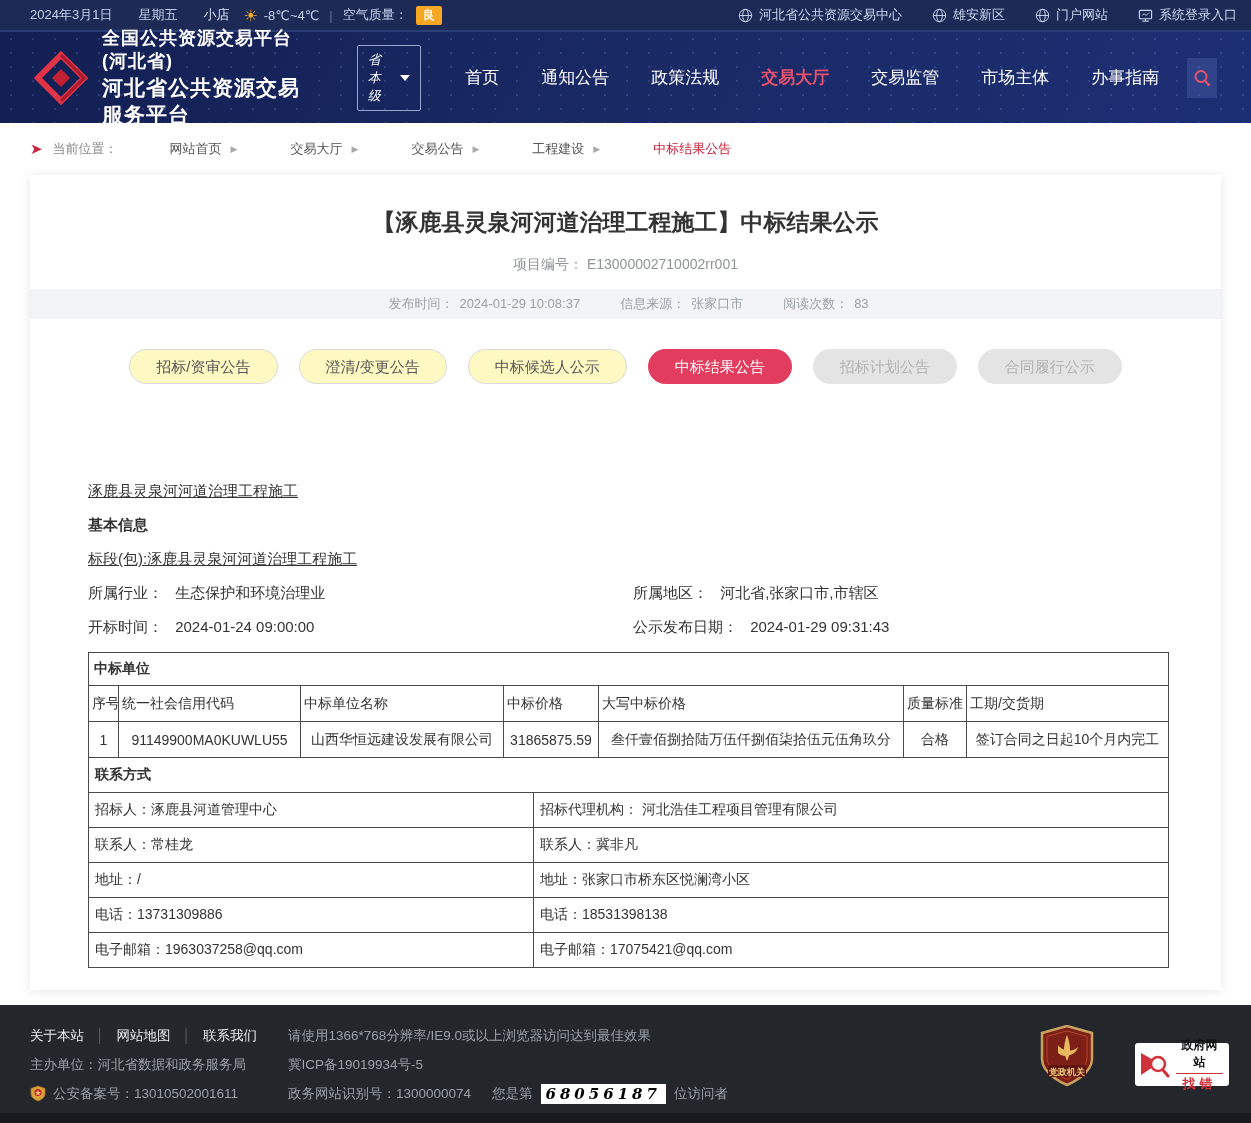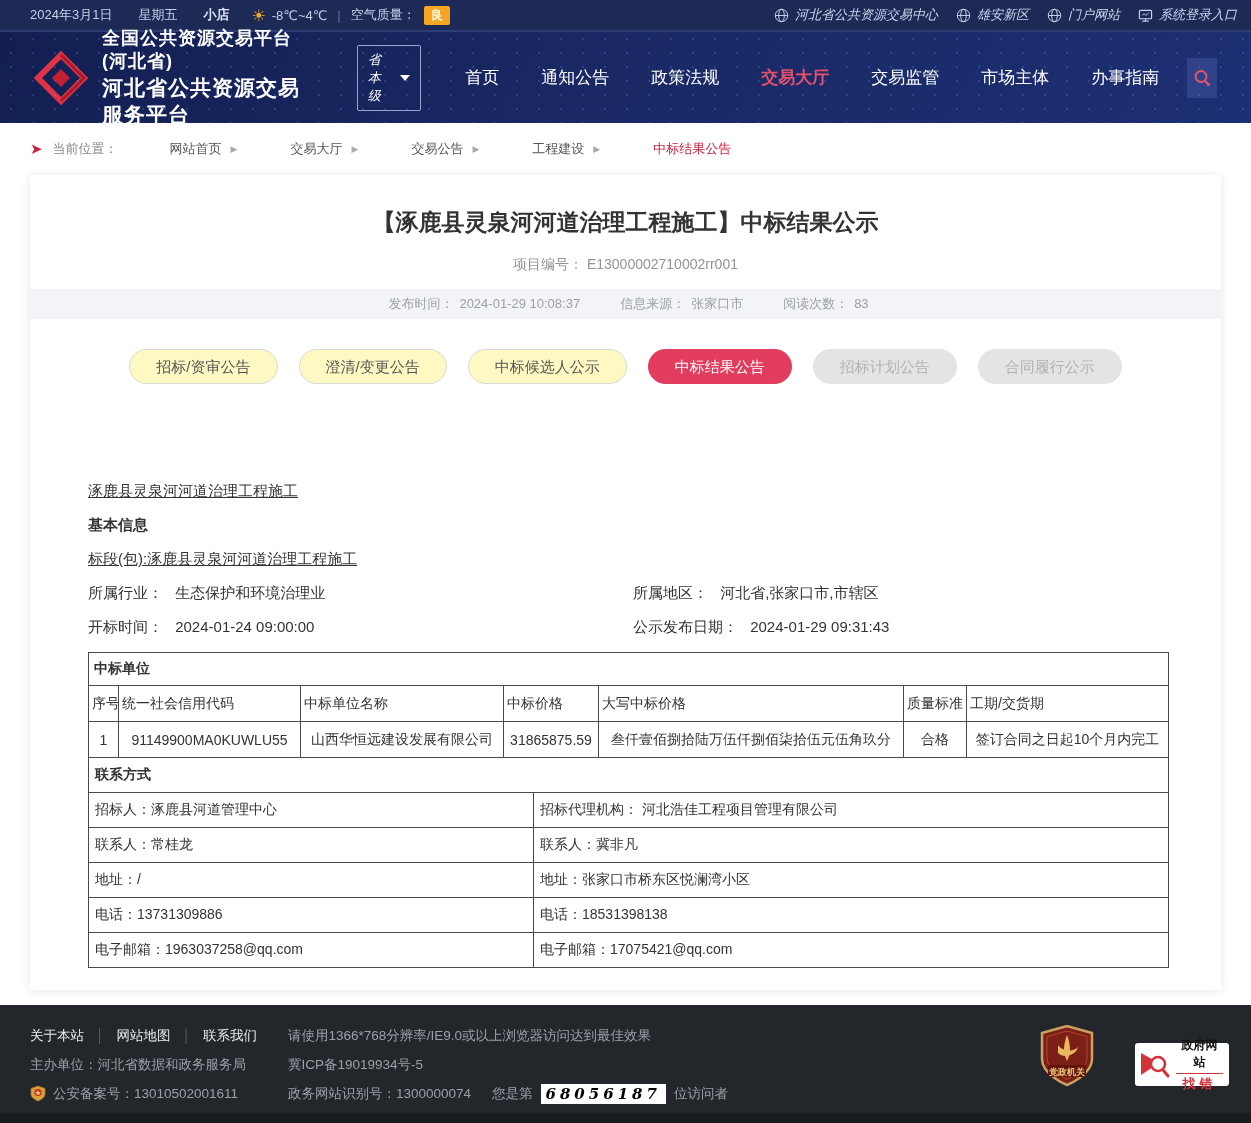--- a/index.html
+++ b/index.html
@@ -8,27 +8,27 @@
     width:1251px; height:1123px; position:relative; overflow:hidden;
     font-family:"Liberation Sans","DejaVu Sans",sans-serif; color:#333;
   }
   
   .topbar {
     height:32px; background:#1c2a55; border-bottom:2px solid #2b3e76;
     display:flex; align-items:center; padding:0 14px 0 30px;
     font-size:13px; color:#c7d0ea; white-space:nowrap;
   }
   .topbar .sp { margin-right:26px; }
-  .topbar .city { color:#dbe2f5; font-weight:bold; margin-right:22px; }
+  .topbar .city { color:#dbe2f5; font-weight:normal; margin-right:14px; }
   .sun { color:#f7a825; font-size:16px; margin-right:6px; }
   .air-badge {
     display:inline-block; background:#f5a623; color:#fff; font-weight:bold;
     padding:1px 7px; border-radius:2px; margin-left:8px; font-size:12px;
   }
-  .topbar-right { margin-left:auto; display:flex; align-items:center; gap:18px;font-style:italic; }
+  .topbar-right { margin-left:auto; display:flex; align-items:center; gap:30px; }
   .toplink { display:flex; align-items:center; gap:6px; cursor:pointer; color:#cdd6f0; }
   .toplink svg { display:block; }
   .divider-v { color:#5b6ca0; margin:0 10px; }
   
   .brandbar {
     height:91px;
     background:linear-gradient(120deg,#131f52 0%,#1a2a66 55%,#1d2f74 100%);
     background-color:#182659;
     display:flex; align-items:center; padding:0 34px; position:relative;
   }

